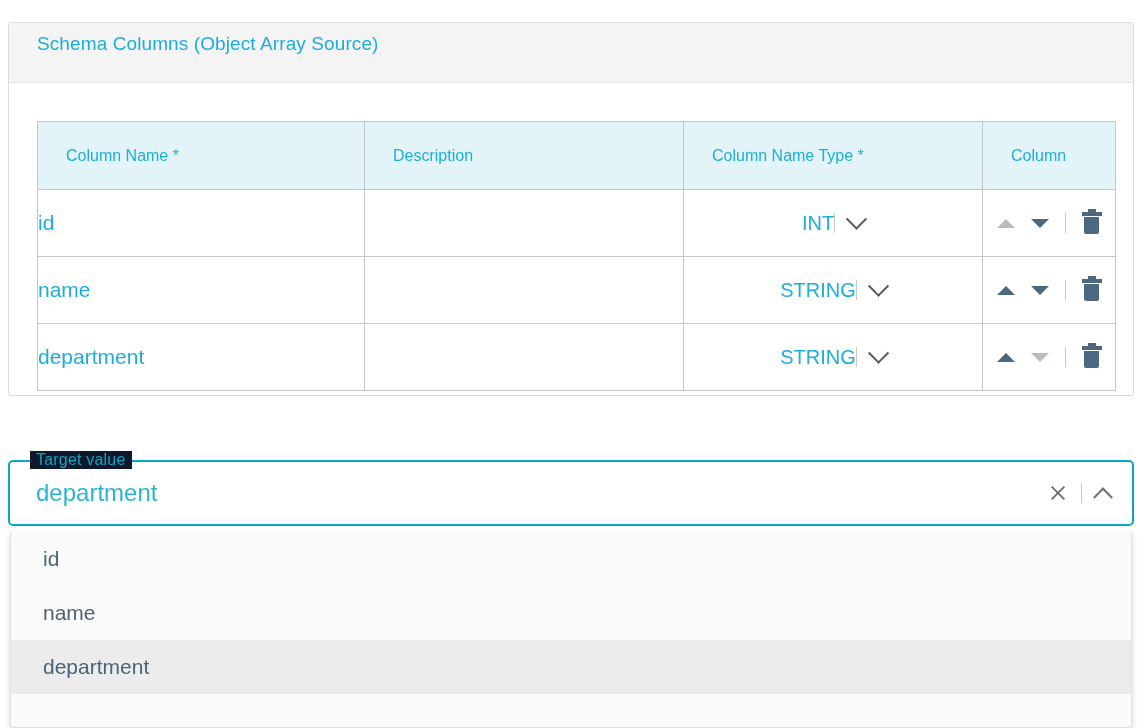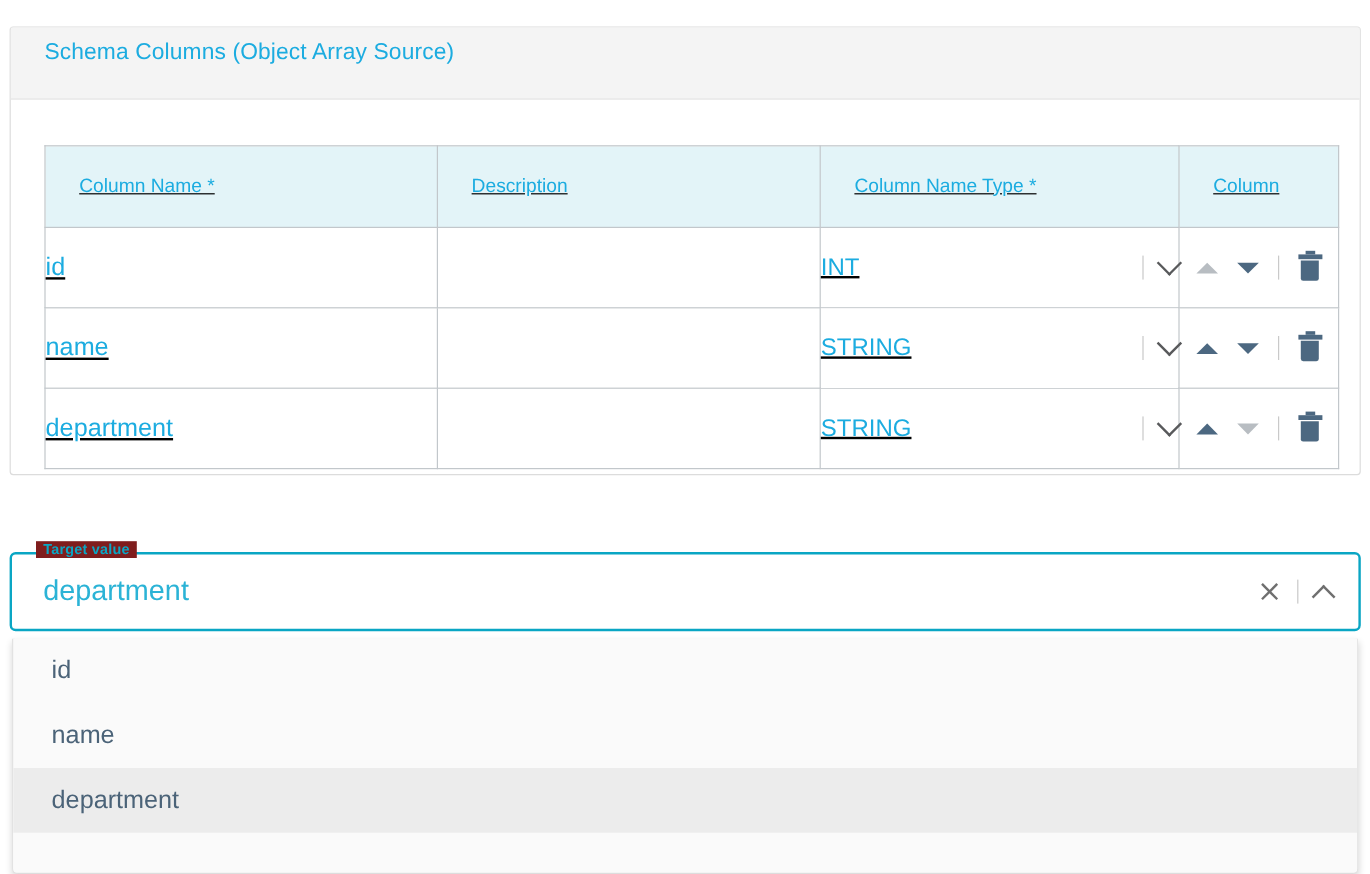--- a/index.html
+++ b/index.html
@@ -70,21 +70,20 @@
   
   .table-wrap {
     position: absolute;
     left: 28px; top: 98px;
     width: 1070px;
   }
   table.schema {
     border-collapse: collapse;
     width: 100%;
     table-layout: fixed;
-    text-decoration: underline;
   }
   table.schema th, table.schema td {
     border: 1px solid #c2c7cb;
     padding: 0;
     vertical-align: middle;
   }
   table.schema th {
     height: 68px;
     background: #e3f4f8;
     text-align: left;
@@ -108,21 +107,21 @@
   }
   .cell-desc { }
   .cell-type {
     padding-left: 20px;
     padding-right: 12px;
     position: relative;
   }
   .type-row {
     display: flex;
     align-items: center;
-    justify-content: space-between;
+    justify-content: center;
     height: 100%;
   }
   .type-value { font-size: 20px; color: #1cace0; }
   .type-ctrl { display: flex; align-items: center; gap: 14px; }
   .vdiv { width: 1px; height: 20px; background: #c9c9c9; }
   .chev-down {
     width: 15px; height: 15px;
     border-right: 2.6px solid #58595b;
     border-bottom: 2.6px solid #58595b;
     transform: rotate(45deg) translate(-3px,-3px);
@@ -173,24 +172,24 @@
     position: absolute;
     left: 8px; top: 460px;
     width: 1126px; height: 66px;
     border: 2.5px solid #0aa6c4;
     border-radius: 5px;
     background: #ffffff;
   }
   .field-label {
     position: absolute;
     left: 20px; top: -11px;
-    background: #7f1d1d;
+    background: #0f172a;
     padding: 0 6px;
-    font-size: 12px;
-    font-weight: bold;
+    font-size: 16px;
+    font-weight: normal;
     color: #0aa6c4;
     letter-spacing: .2px;
   }
   .field-value {
     position: absolute;
     left: 26px; top: 0;
     height: 100%;
     display: flex;
     align-items: center;
     font-size: 24px;

